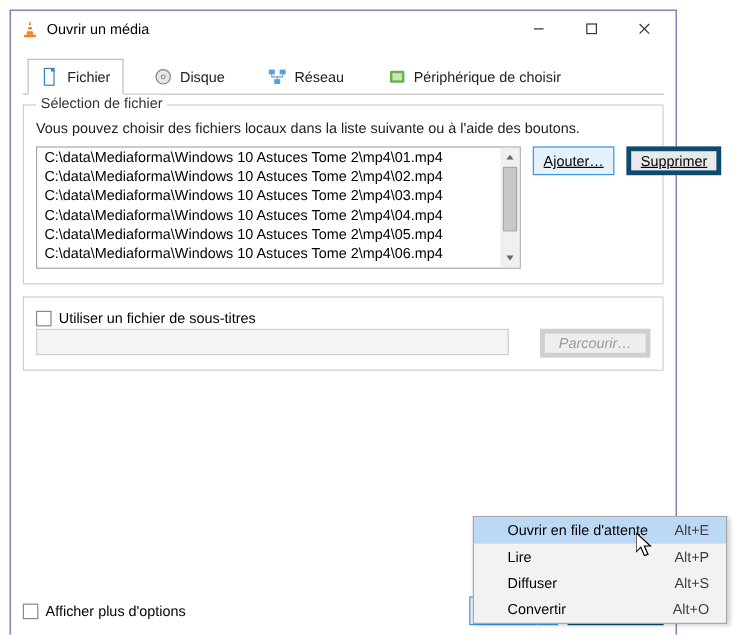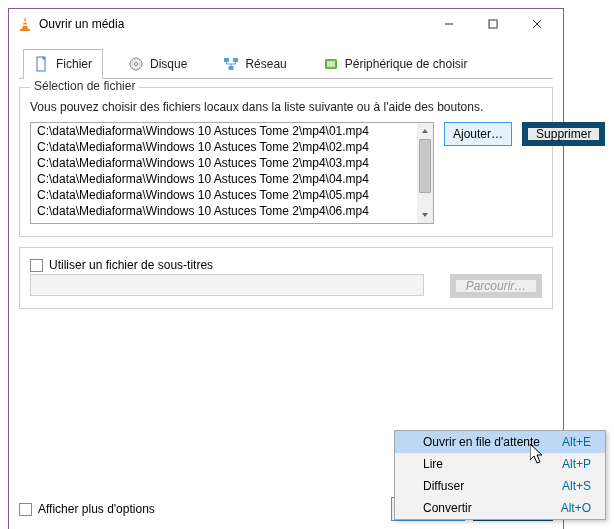--- a/index.html
+++ b/index.html
@@ -12,46 +12,46 @@
   .winbtn svg { width: 10px; height: 10px; }
   .client { padding: 6px 10px 10px; }
   .tabstrip { display: flex; align-items: center; gap: 14px; padding: 4px 4px 0; }
   .tab { display: flex; align-items: center; gap: 6px; padding: 6px 10px; border: 1px solid transparent; color: #222; }
   .tab.active { border: 1px solid #bfbfbf; border-bottom: 1px solid #fff; background: #fff; }
   .tabline { border-top: 1px solid #bfbfbf; margin-top: -1px; }
   .tab-icon { width: 16px; height: 16px; display: inline-block; }
   .panel { border: 1px solid #cfcfcf; margin-top: 8px; padding: 10px 10px 12px; position: relative; }
   .panel-legend { position: absolute; top: -9px; left: 10px; background: #fff; padding: 0 4px; color: #333; }
   .hint { margin: 2px 0 8px; color: #222; }
-  .filerow { display: flex; gap: 10px; align-items: flex-start; }
+  .filerow { display: flex; gap: 10px; align-items: flex-start; text-decoration: underline; }
   .listbox { flex: 1; height: 102px; border: 1px solid #a8a8a8; background: #fff; overflow: hidden; position: relative; }
   .listinner { position: absolute; inset: 0 16px 0 0; overflow: hidden; }
   .listitem { padding: 0 6px; line-height: 16px; white-space: nowrap; }
   .vscroll { position: absolute; top: 0; right: 0; width: 16px; bottom: 0; background: #f0f0f0; display: flex; flex-direction: column; align-items: center; }
   .vscroll .arrow { width: 16px; height: 16px; display: flex; align-items: center; justify-content: center; color: #666; }
   .vscroll .thumb { width: 12px; height: 54px; background: #c8c8c8; border: 1px solid #a8a8a8; border-radius: 1px; margin-top: 0; }
   .vscroll .track { flex: 1; width: 16px; display: flex; align-items: flex-start; justify-content: center; }
   .btncol { width: 98px; display: flex; flex-direction: row; gap: 10px; }
-  .btn { height: 24px; border: 6px solid #0c4a6e; background: #e9e9e9; display: flex; align-items: center; justify-content: center; padding: 0 8px; }
+  .btn { height: 24px; border: 4px solid #0c4a6e; background: #e9e9e9; display: flex; align-items: center; justify-content: center; padding: 0 8px; }
   .btn.primary { border: 1px solid #3b99e0; background: #e5f1fb; }
   .subpanel { border: 1px solid #cfcfcf; margin-top: 10px; padding: 10px; }
   .checkbox { display: flex; align-items: flex-end; gap: 6px; }
   .chkbox { width: 13px; height: 13px; border: 1px solid #888; background: #fff; }
   .browse-row { display: flex; gap: 26px; margin-top: 2px; }
   .browse-input { flex: 1; height: 22px; border: 1px solid #cfcfcf; background: #f4f4f4; }
   .btn.disabled { color: #9a9a9a; border-color: #cfcfcf; background: #eee; font-style: italic; }
   .footer { position: absolute; bottom: 10px; left: 10px; right: 10px; display: flex; align-items: center; justify-content: space-between; }
   .splitbtn { display: flex; }
   .splitbtn .main { width: 56px; height: 24px; border: 1px solid #3b99e0; background: #e5f1fb; display: flex; align-items: center; justify-content: center; }
   .splitbtn .drop { width: 18px; height: 24px; border: 1px solid #3b99e0; border-left: none; background: #e5f1fb; display: flex; align-items: center; justify-content: center; }
   .footer .btn { width: 80px; }
   .menu { position: absolute; left: 394px; top: 430px; width: 212px; border: 1px solid #a8a8a8; background: #f2f2f2; box-shadow: 2px 2px 4px rgba(0,0,0,0.2); }
   .menuitem { display: flex; align-items: center; justify-content: space-between; padding: 4px 14px 4px 28px; }
   .menuitem.hover { background: #bcd8f5; }
-  .shortcut { color: #0369a1; }
+  .shortcut { color: #404040; }
   .cursor { position: absolute; left: 530px; top: 444px; width: 18px; height: 22px; pointer-events: none; }
 </style>
 </head>
 <body>
 
 <div class="window">
   <div class="titlebar">
     <span class="vlc-cone">
       <svg viewBox="0 0 16 16">
           <polygon points="8,1 11,13 5,13" fill="#f58220"></polygon>

